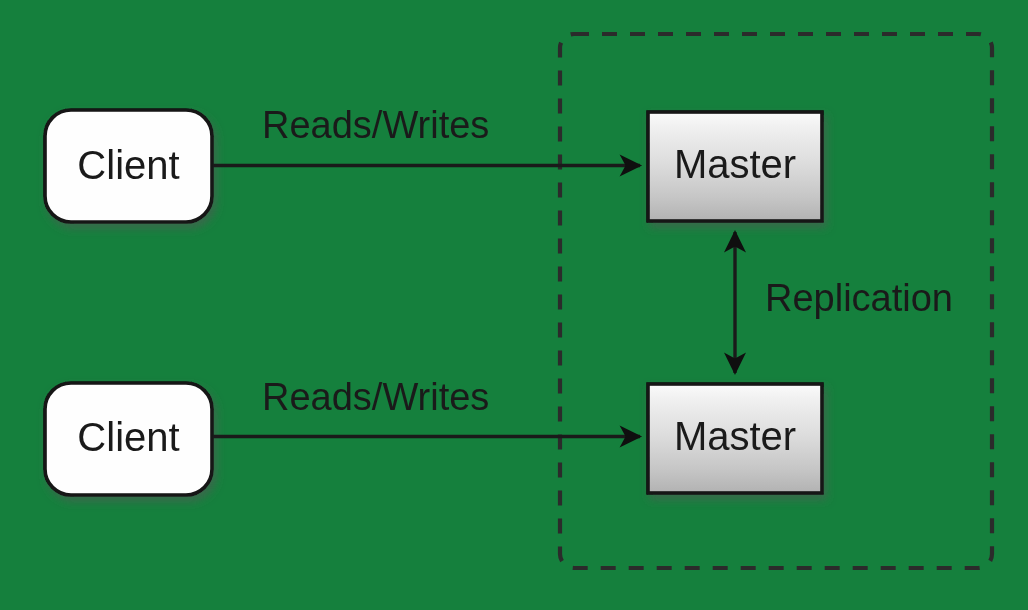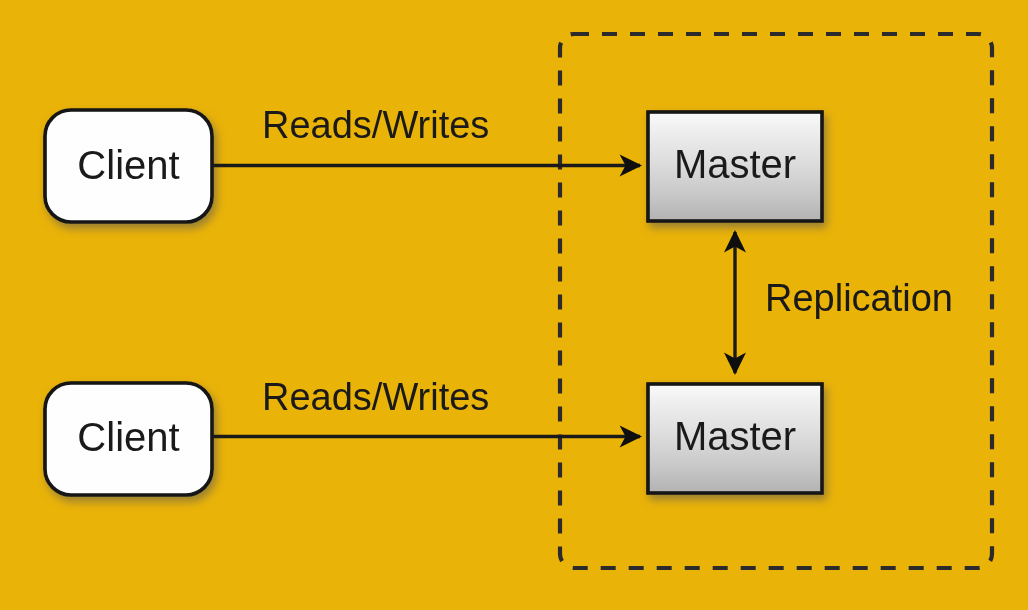--- a/index.html
+++ b/index.html
@@ -8,21 +8,21 @@
     padding: 0;
     background: #ffffff;
   }
   body {
     font-family: "Liberation Sans", sans-serif;
   }
   #canvas {
     position: relative;
     width: 1028px;
     height: 610px;
-    background: #eab308;
+    background: #15803d;
     overflow: hidden;
   }
   #diagram-svg {
     position: absolute;
     left: 0;
     top: 0;
     width: 1028px;
     height: 610px;
   }
   .node-label {

